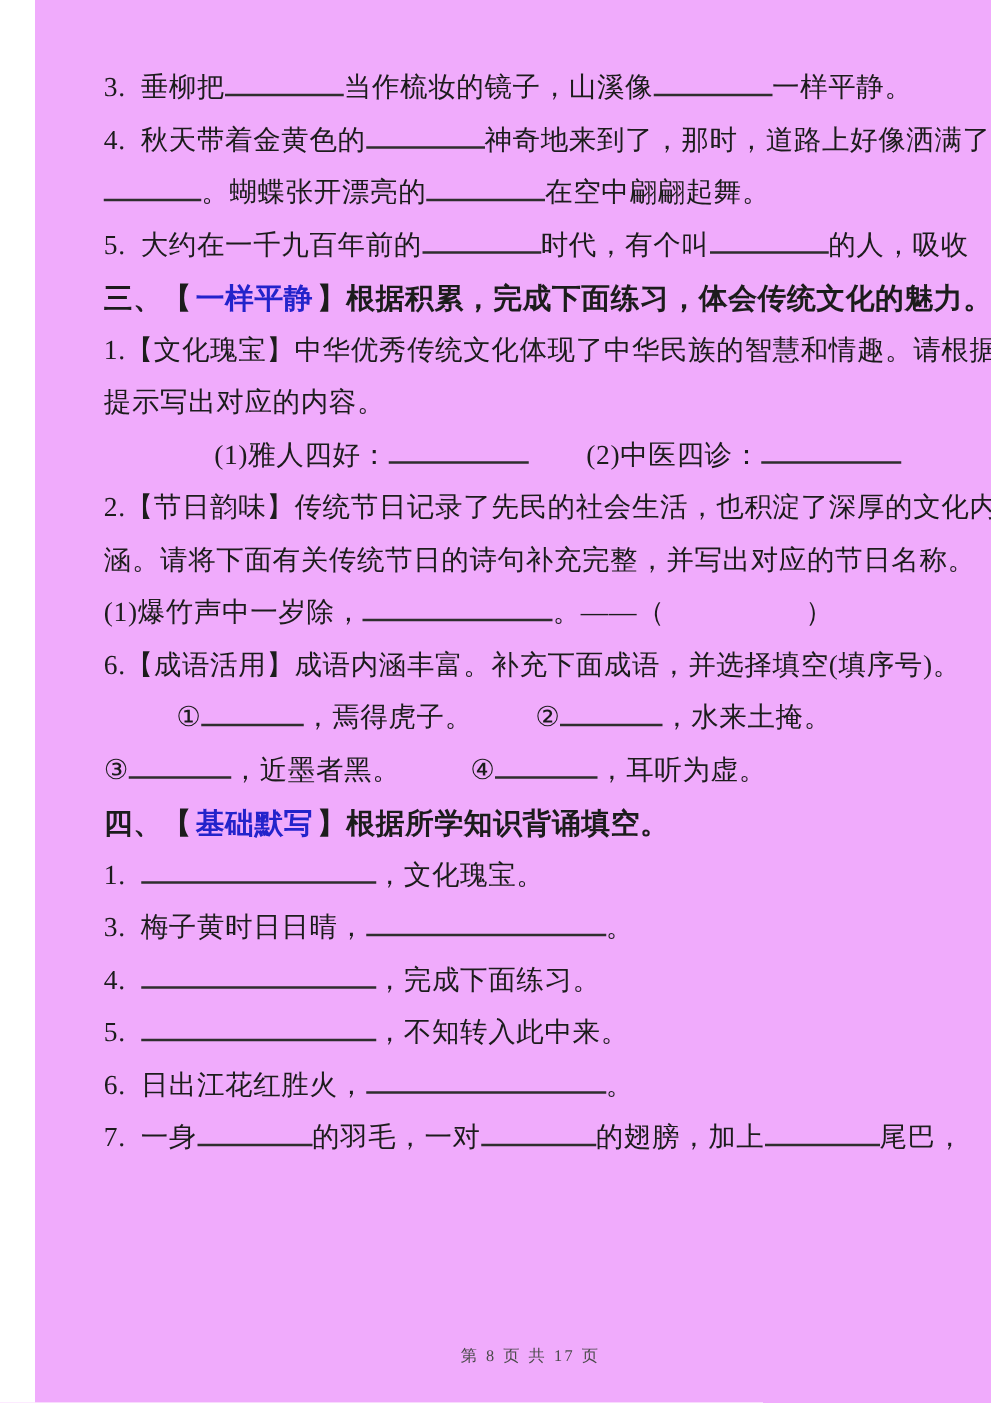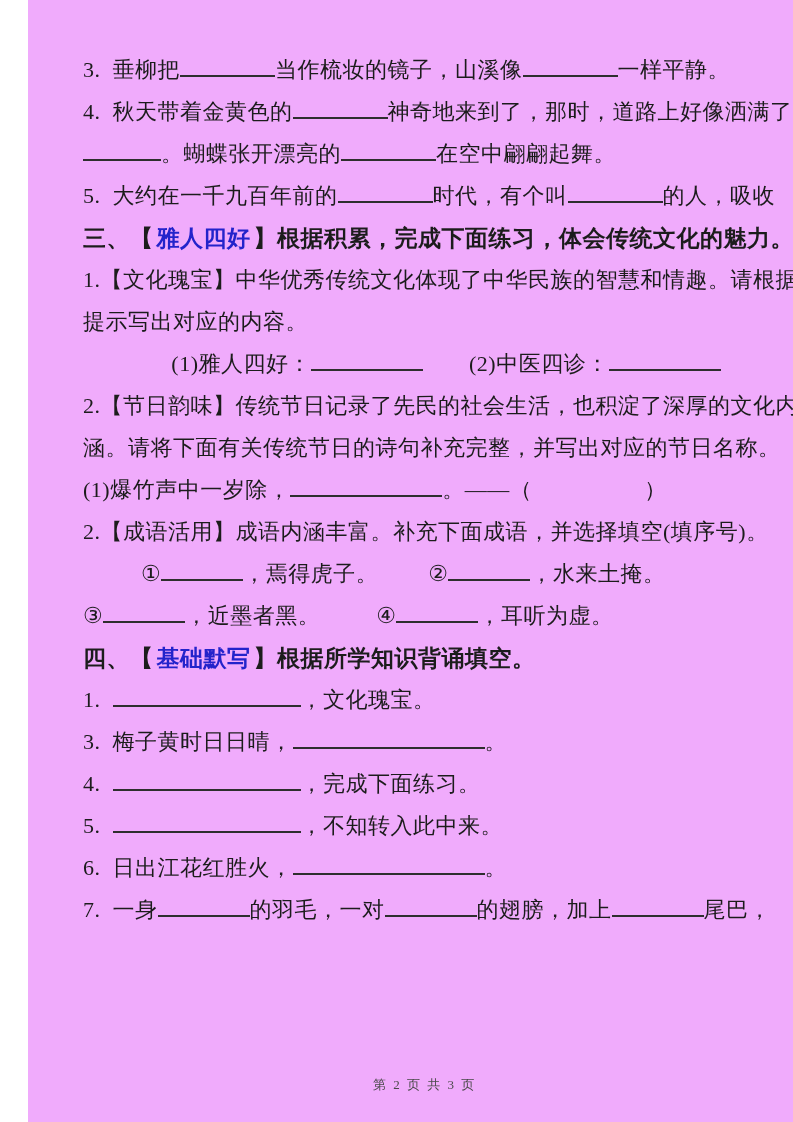--- a/index.html
+++ b/index.html
@@ -72,34 +72,34 @@
 </style>
 </head>
 <body>
 
 <div class="page">
   <div class="content">
       <div class="line"><span class="t">3.  垂柳把</span><span class="blank" style="width: 95px;"></span><span class="t">当作梳妆的镜子，山溪像</span><span class="blank" style="width: 95px;"></span><span class="t">一样平静。</span></div>
       <div class="line"><span class="t">4.  秋天带着金黄色的</span><span class="blank" style="width: 95px;"></span><span class="t">神奇地来到了，那时，道路上好像洒满了</span></div>
       <div class="line"><span class="blank" style="width: 78px;"></span><span class="t">。蝴蝶张开漂亮的</span><span class="blank" style="width: 95px;"></span><span class="t">在空中翩翩起舞。</span></div>
       <div class="line"><span class="t">5.  大约在一千九百年前的</span><span class="blank" style="width: 95px;"></span><span class="t">时代，有个叫</span><span class="blank" style="width: 95px;"></span><span class="t">的人，吸收</span></div>
-      <div class="line hdr"><span class="t">三、【</span><span class="blue">雅人四好</span><span class="t">】根据积累，完成下面练习，体会传统文化的魅力。</span></div>
+      <div class="line hdr"><span class="t">三、【</span><span class="blue">一样平静</span><span class="t">】根据积累，完成下面练习，体会传统文化的魅力。</span></div>
       <div class="line"><span class="t">1.【文化瑰宝】中华优秀传统文化体现了中华民族的智慧和情趣。请根据</span></div>
       <div class="line"><span class="t">提示写出对应的内容。</span></div>
       <div class="line ind1"><span class="t">(1)雅人四好：</span><span class="blank" style="width: 112px;"></span><span class="gap" style="width: 46px;"></span><span class="t">(2)中医四诊：</span><span class="blank" style="width: 112px;"></span></div>
       <div class="line"><span class="t">2.【节日韵味】传统节日记录了先民的社会生活，也积淀了深厚的文化内</span></div>
       <div class="line"><span class="t">涵。请将下面有关传统节日的诗句补充完整，并写出对应的节日名称。</span></div>
       <div class="line"><span class="t">(1)爆竹声中一岁除，</span><span class="blank" style="width: 152px;"></span><span class="t">。——（</span><span class="gap" style="width: 112px;"></span><span class="t">）</span></div>
-      <div class="line"><span class="t">2.【成语活用】成语内涵丰富。补充下面成语，并选择填空(填序号)。</span></div>
+      <div class="line"><span class="t">6.【成语活用】成语内涵丰富。补充下面成语，并选择填空(填序号)。</span></div>
       <div class="line ind2"><span class="t">①</span><span class="blank" style="width: 82px;"></span><span class="t">，焉得虎子。</span><span class="gap" style="width: 50px;"></span><span class="t">②</span><span class="blank" style="width: 82px;"></span><span class="t">，水来土掩。</span></div>
       <div class="line"><span class="t">③</span><span class="blank" style="width: 82px;"></span><span class="t">，近墨者黑。</span><span class="gap" style="width: 56px;"></span><span class="t">④</span><span class="blank" style="width: 82px;"></span><span class="t">，耳听为虚。</span></div>
       <div class="line hdr"><span class="t">四、【</span><span class="blue">基础默写</span><span class="t">】根据所学知识背诵填空。</span></div>
       <div class="line"><span class="t">1.  </span><span class="blank" style="width: 188px;"></span><span class="t">，文化瑰宝。</span></div>
       <div class="line"><span class="t">3.  梅子黄时日日晴，</span><span class="blank" style="width: 192px;"></span><span class="t">。</span></div>
       <div class="line"><span class="t">4.  </span><span class="blank" style="width: 188px;"></span><span class="t">，完成下面练习。</span></div>
       <div class="line"><span class="t">5.  </span><span class="blank" style="width: 188px;"></span><span class="t">，不知转入此中来。</span></div>
       <div class="line"><span class="t">6.  日出江花红胜火，</span><span class="blank" style="width: 192px;"></span><span class="t">。</span></div>
       <div class="line"><span class="t">7.  一身</span><span class="blank" style="width: 92px;"></span><span class="t">的羽毛，一对</span><span class="blank" style="width: 92px;"></span><span class="t">的翅膀，加上</span><span class="blank" style="width: 92px;"></span><span class="t">尾巴，</span></div>
     </div>
   <div class="footer">
-    <span>第 2 页 共 3 页</span>
+    <span>第 8 页 共 17 页</span>
   </div>
 </div>
 
 </body></html>

